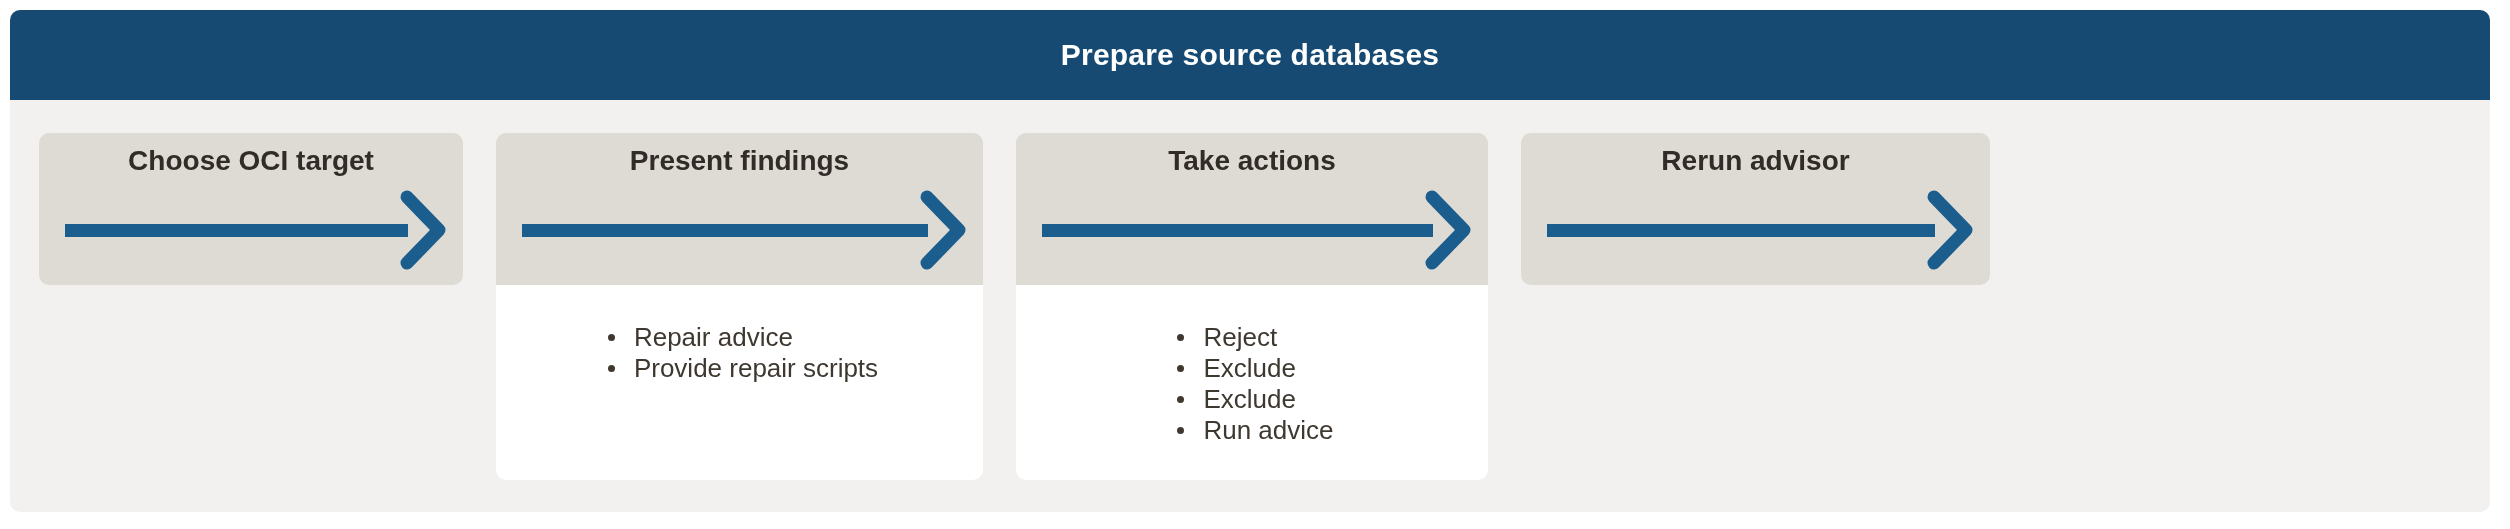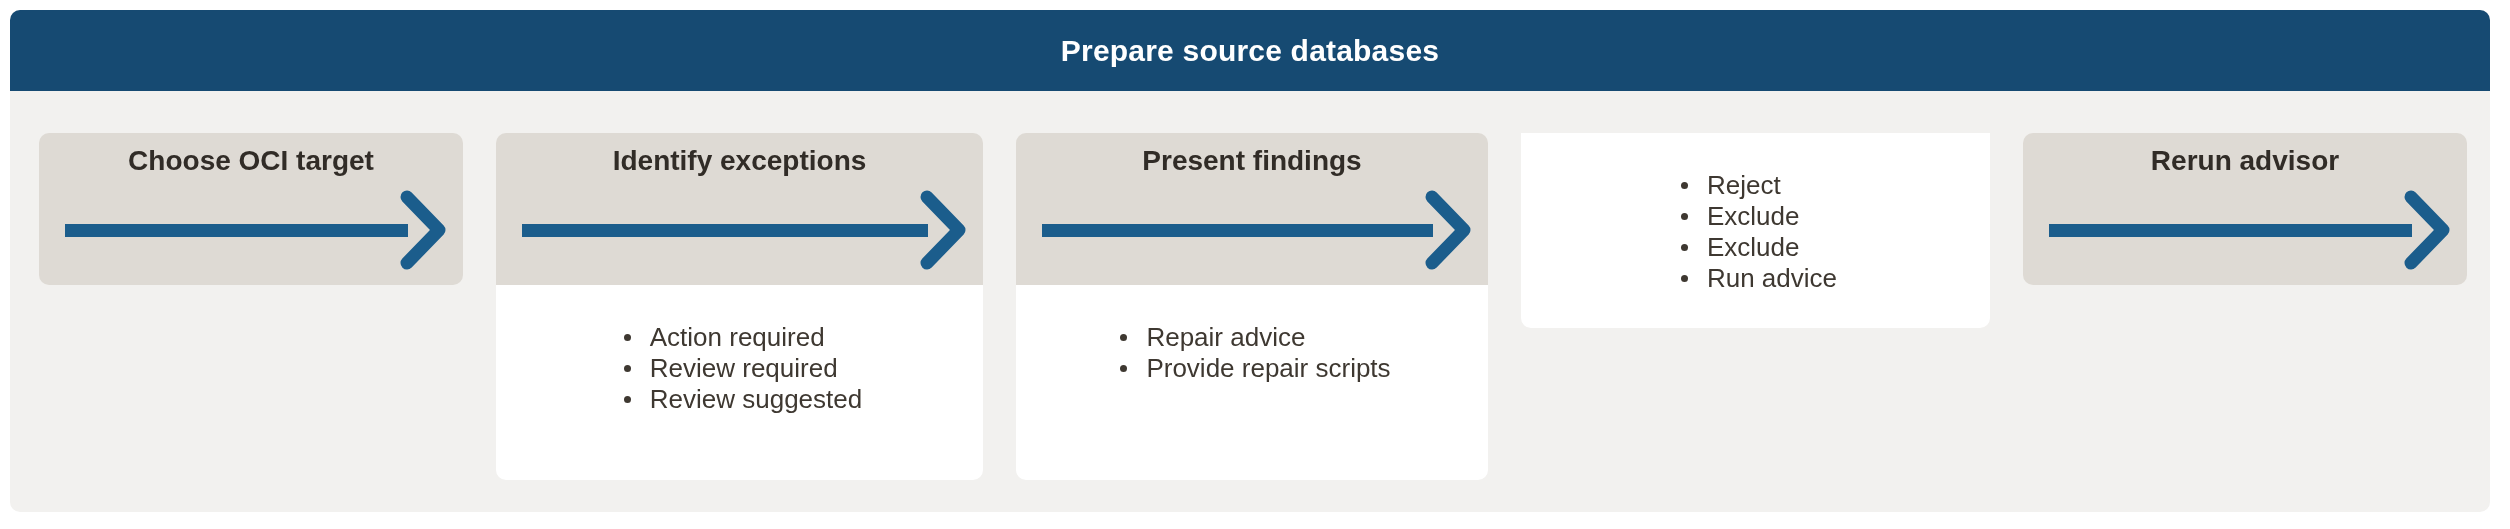--- a/index.html
+++ b/index.html
@@ -15,21 +15,21 @@
     position: absolute;
     left: 10px;
     top: 10px;
     width: 2480px;
     height: 502px;
     background: var(--panel-gray, #F2F1EF);
     border-radius: 10px;
     overflow: hidden;
   }
   .banner {
-    height: 81px;
+    height: 90px;
     background: var(--banner, #164A72);
     display: flex;
     align-items: center;
     justify-content: center;
   }
   .banner-title {
     color: #ffffff;
     font-size: 30px;
     font-weight: 700;
     letter-spacing: 0.2px;
@@ -124,43 +124,40 @@
           <div class="arrow">
             <div class="arrow-line"></div>
             <svg class="arrow-head" width="50" height="86" viewBox="0 0 50 86">
               <path d="M8 10 L40 43 L8 76" fill="none" stroke="var(--arrow)" stroke-width="13" stroke-linecap="round" stroke-linejoin="round"></path>
             </svg>
           </div>
         </div>
       </div>
       <div class="step">
         <div class="step-head has-card">
-          <div class="step-title">Identify exceptions</div>
-          <div class="arrow">
-            <div class="arrow-line"></div>
-            <svg class="arrow-head" width="50" height="86" viewBox="0 0 50 86">
-              <path d="M8 10 L40 43 L8 76" fill="none" stroke="var(--arrow)" stroke-width="13" stroke-linecap="round" stroke-linejoin="round"></path>
-            </svg>
-          </div>
-        </div>
-        <div class="step-body"><ul><li>Action required</li><li>Review required</li><li>Review suggested</li></ul></div>
-      </div>
-      <div class="step">
-        <div class="step-head has-card">
           <div class="step-title">Present findings</div>
           <div class="arrow">
             <div class="arrow-line"></div>
             <svg class="arrow-head" width="50" height="86" viewBox="0 0 50 86">
               <path d="M8 10 L40 43 L8 76" fill="none" stroke="var(--arrow)" stroke-width="13" stroke-linecap="round" stroke-linejoin="round"></path>
             </svg>
           </div>
         </div>
         <div class="step-body"><ul><li>Repair advice</li><li>Provide repair scripts</li></ul></div>
       </div>
       <div class="step">
+        <div class="step-head has-card">
+          <div class="step-title">Take actions</div>
+          <div class="arrow">
+            <div class="arrow-line"></div>
+            <svg class="arrow-head" width="50" height="86" viewBox="0 0 50 86">
+              <path d="M8 10 L40 43 L8 76" fill="none" stroke="var(--arrow)" stroke-width="13" stroke-linecap="round" stroke-linejoin="round"></path>
+            </svg>
+          </div>
+        </div>
         <div class="step-body"><ul><li>Reject</li><li>Exclude</li><li>Exclude</li><li>Run advice</li></ul></div>
       </div>
       <div class="step">
         <div class="step-head">
           <div class="step-title">Rerun advisor</div>
           <div class="arrow">
             <div class="arrow-line"></div>
             <svg class="arrow-head" width="50" height="86" viewBox="0 0 50 86">
               <path d="M8 10 L40 43 L8 76" fill="none" stroke="var(--arrow)" stroke-width="13" stroke-linecap="round" stroke-linejoin="round"></path>
             </svg>

